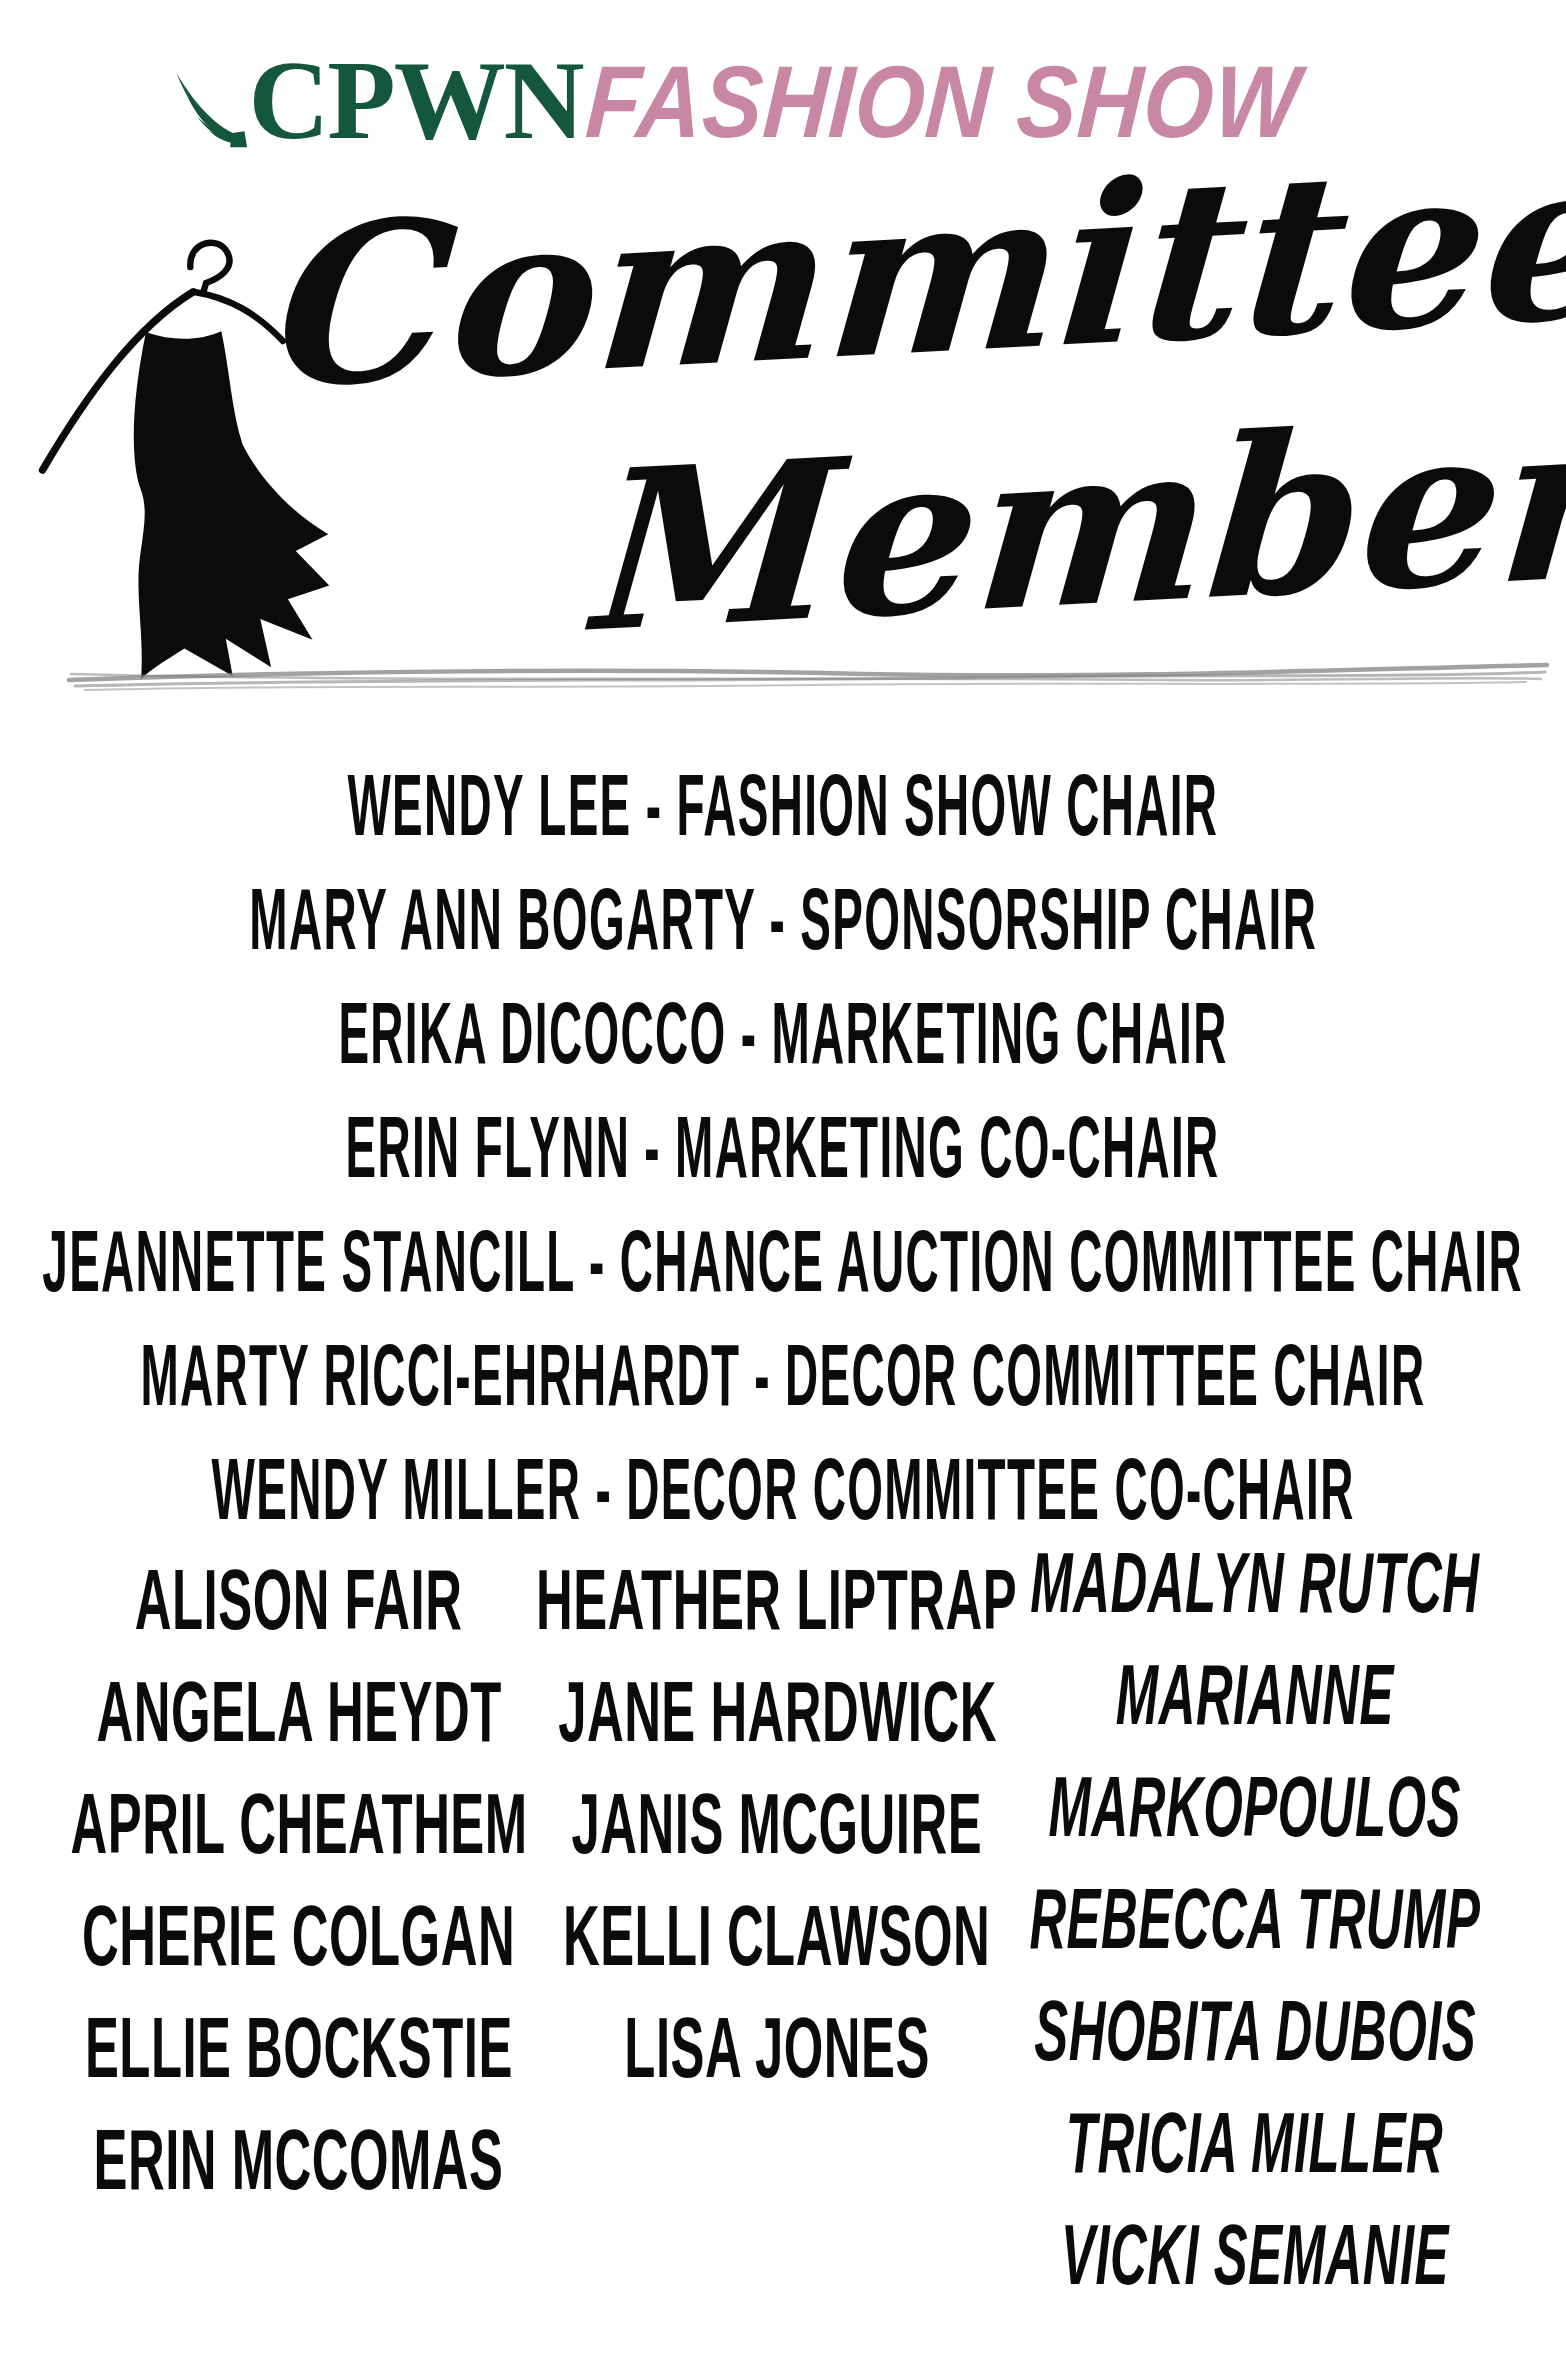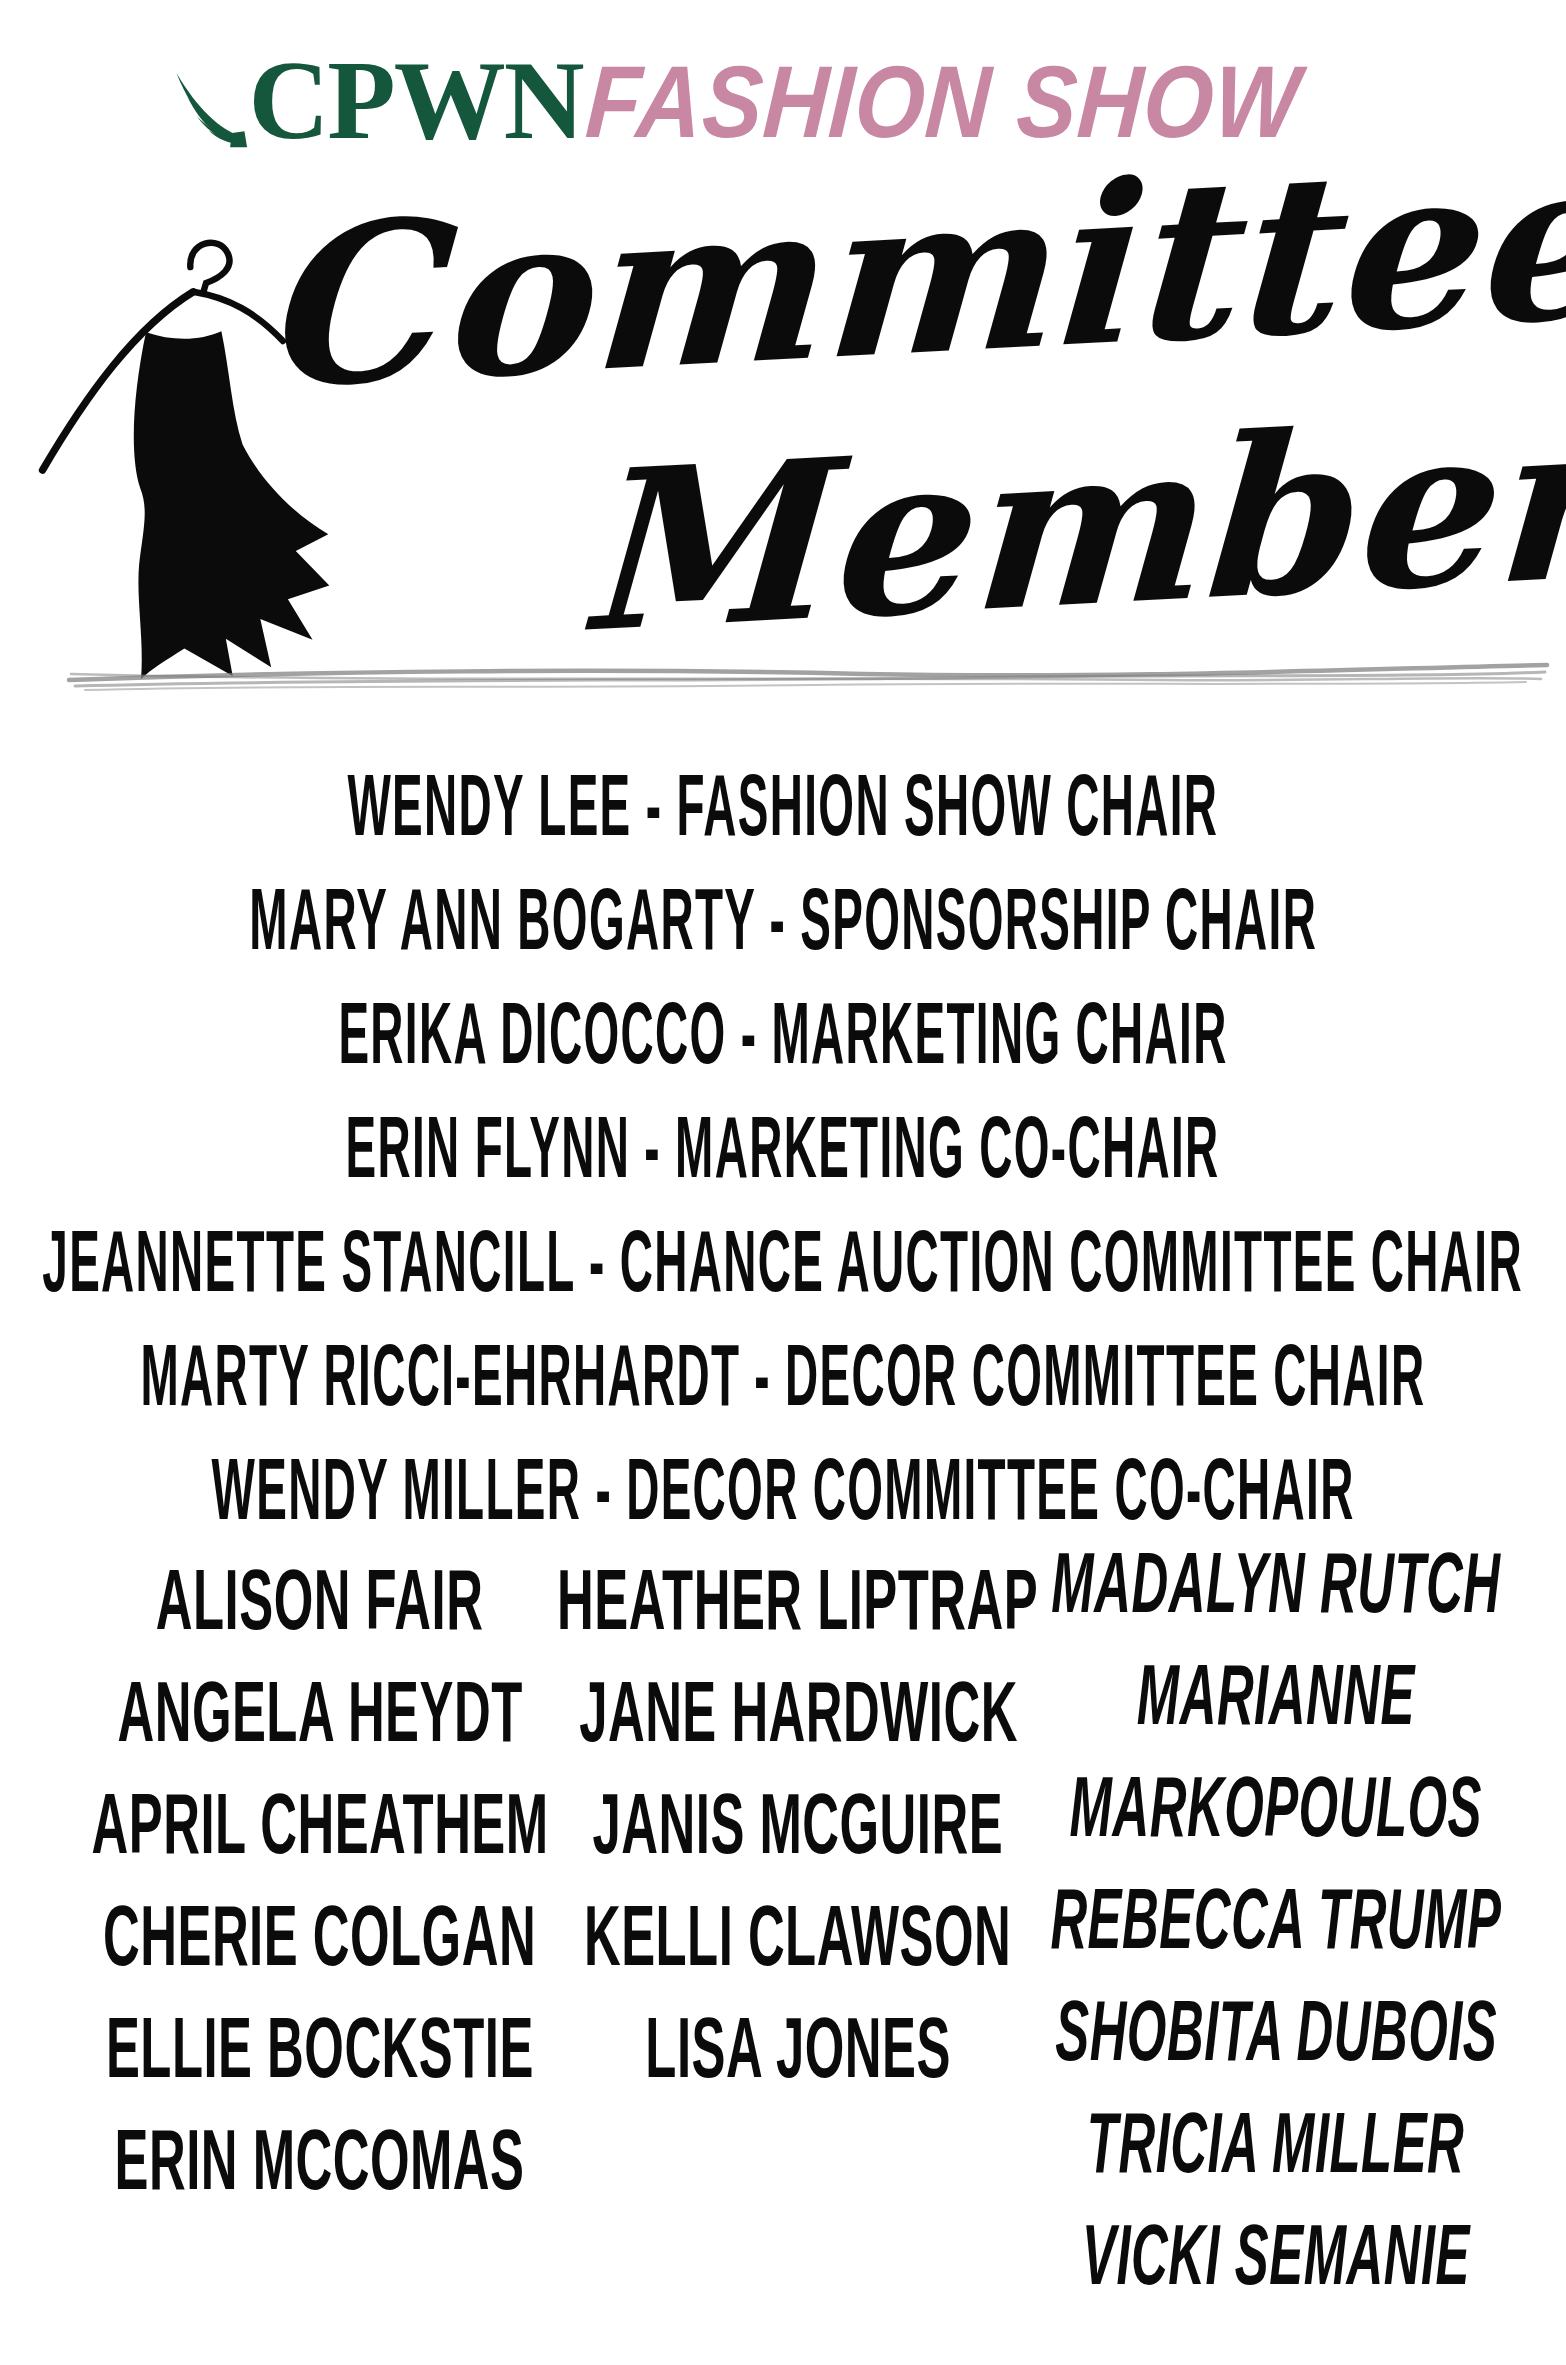--- a/index.html
+++ b/index.html
@@ -37,21 +37,21 @@
   
   .chairs{position:absolute;top:732px;left:0;width:100%;margin-top:15px;}
   .chair-line{height:114px;display:flex;align-items:center;justify-content:center;}
   .chair-line .stretch{
     display:inline-block;white-space:nowrap;font-weight:700;font-size:51px;
     letter-spacing:1.5px;transform:scale(.9,1.72);
   }
   
   .members{
     position:absolute;top:1543px;left:60px;width:1476px;
-    display:flex;justify-content:center;
+    display:flex;justify-content:flex-start;
   }
   .mcol{width:478px;}
   .mcol-3{margin-top:-17px;font-style:italic;}
   .mrow{height:112px;display:flex;align-items:center;justify-content:center;}
   .mrow .stretch{
     display:inline-block;white-space:nowrap;font-weight:700;font-size:53px;
     letter-spacing:0.5px;transform:scale(.96,1.62);
   }
 </style>
 </head>

